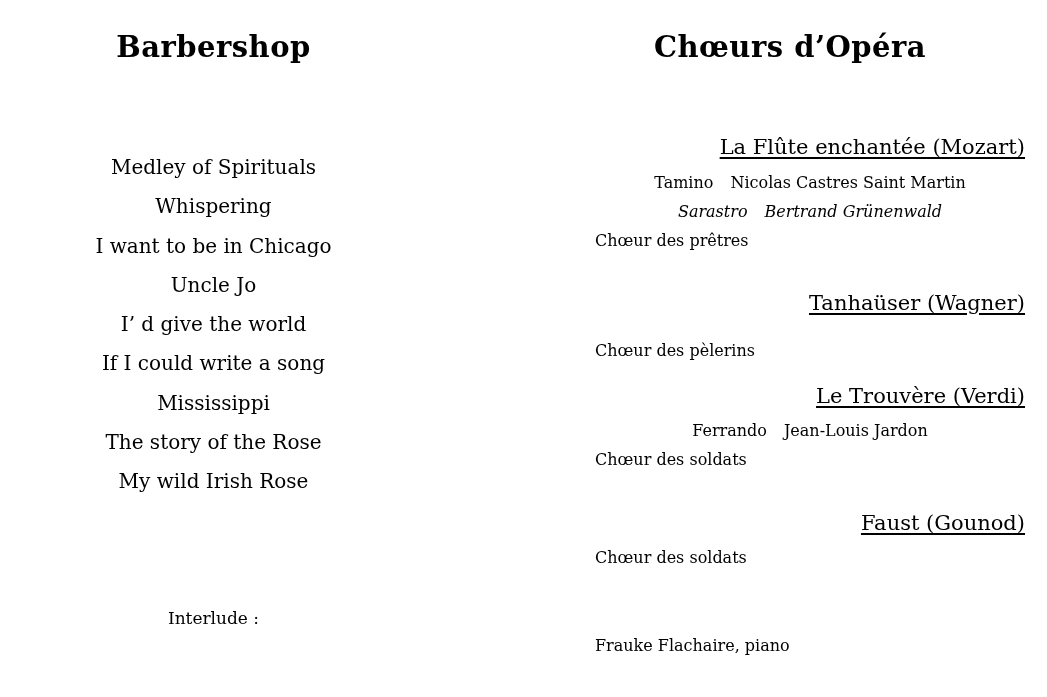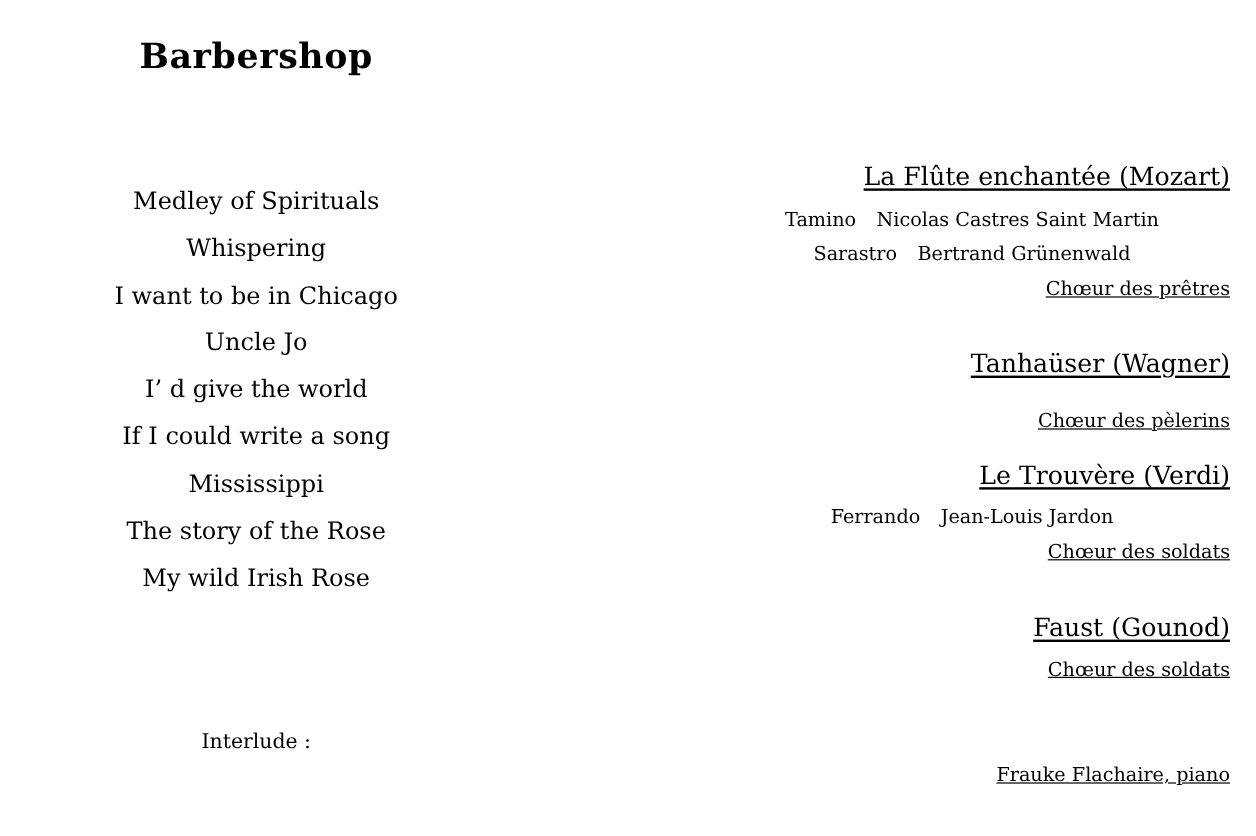--- a/index.html
+++ b/index.html
@@ -44,41 +44,40 @@
     width: 100%;
     text-align: right;
     font-size: 21px;
     text-decoration: underline;
     text-underline-offset: 3px;
     line-height: 26px;
   }
   .body-line {
     position: absolute;
     width: 100%;
-    text-align: right;
+    text-align: left;
     font-size: 16px;
     height: 20px;
     line-height: 20px;
-    text-decoration: underline;
   }
   .cast-line {
     position: absolute;
     width: 100%;
     display: flex;
     justify-content: center;
     gap: 17px;
     font-size: 16px;
     height: 20px;
     line-height: 20px;
   }
 
   
   .h-mozart   { top: 134px; }
   .l-tamino   { top: 173px; text-align: right; }
-  .l-sarastro { top: 202px; }
+  .l-sarastro { top: 202px; font-style: italic; }
   .l-pretres  { top: 231px; }
   .h-wagner   { top: 290px; }
   .l-pelerins { top: 341px; }
   .h-verdi    { top: 383px; }
   .l-ferrando { top: 421px; }
   .l-soldats1 { top: 450px; }
   .h-gounod   { top: 510px; }
   .l-soldats2 { top: 548px; }
   .l-piano    { top: 636px; }
 </style>
@@ -101,20 +100,21 @@
       <div class="song-line">The story of the Rose</div>
       <div class="song-line">My wild Irish Rose</div>
     </div>
 
     <div class="interlude-block">
       <div class="interlude-line">Interlude :</div>
     </div>
   </div>
 
   <div class="col col-right">
+    <div class="program-title">Chœurs d’Opéra</div>
 
     <div class="section-heading h-mozart">La Flûte enchantée (Mozart)</div>
     <div class="cast-line l-tamino">
       <span>Tamino</span>
       <span>Nicolas Castres Saint Martin</span>
     </div>
     <div class="cast-line l-sarastro">
       <span>Sarastro</span>
       <span>Bertrand Grünenwald</span>
     </div>

